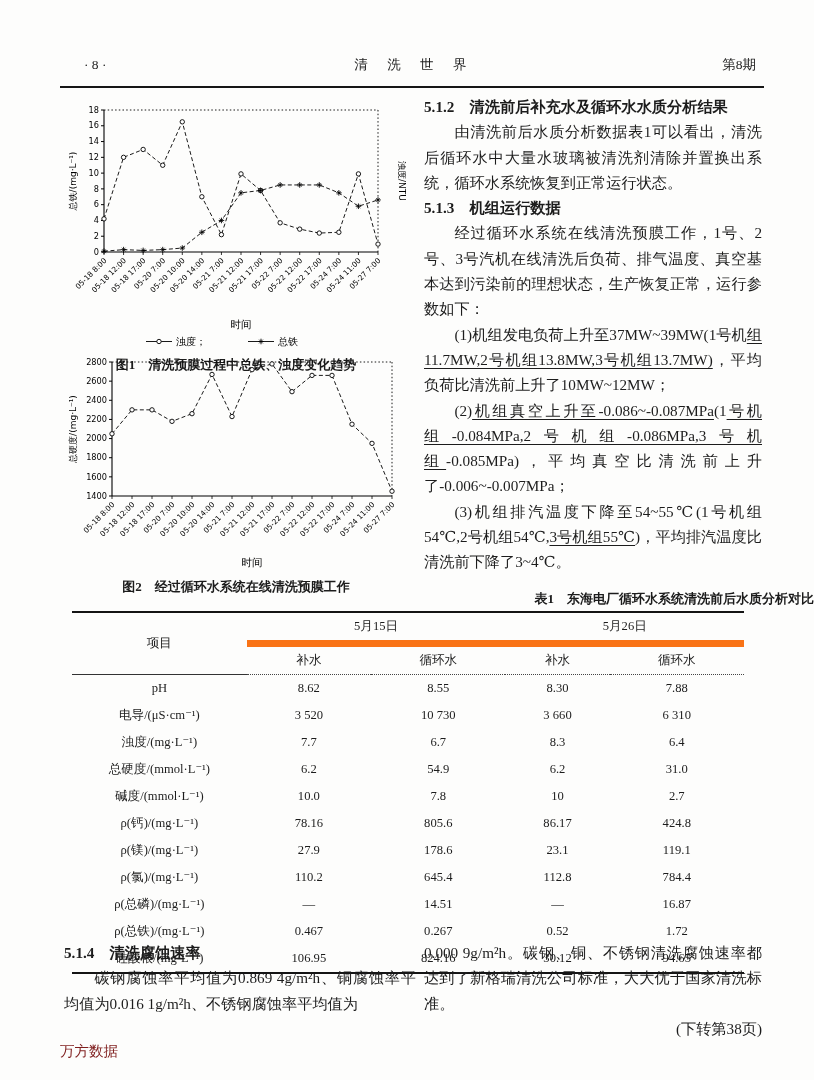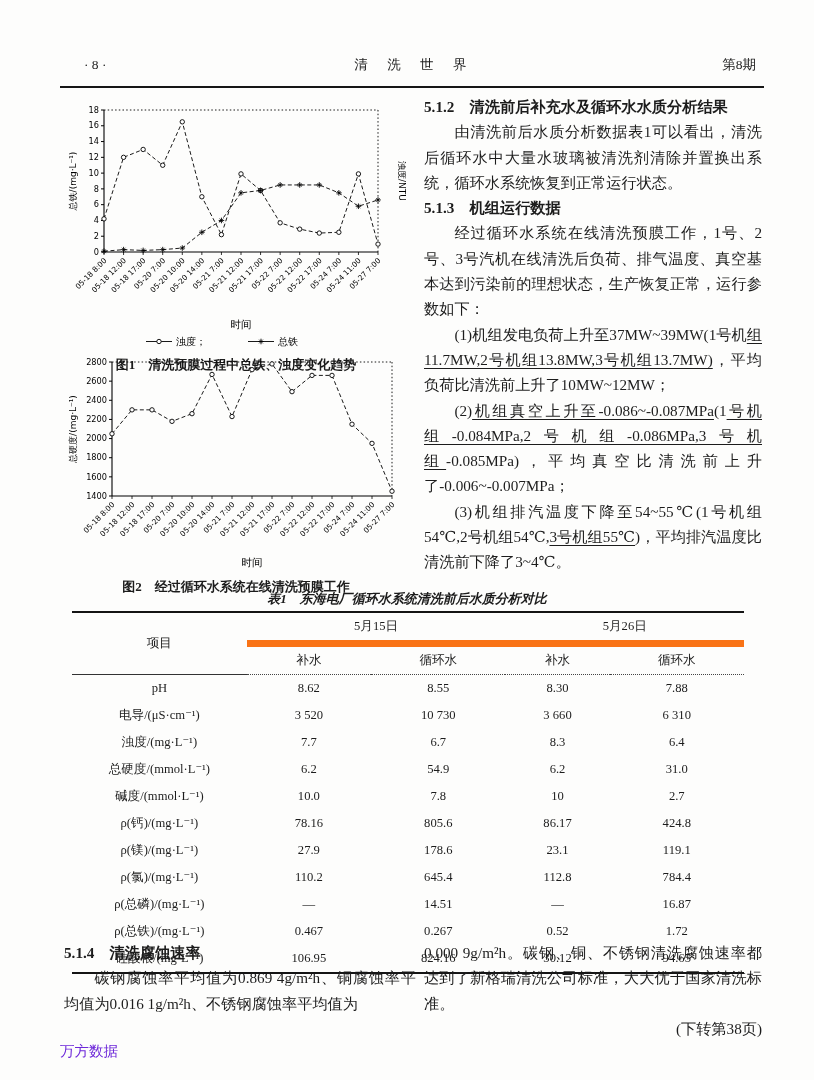--- a/index.html
+++ b/index.html
@@ -16,38 +16,38 @@
   .fig2-wrap{left:66px;top:352px;}
   .fig-caption{text-align:center;font-weight:bold;font-size:13px;margin-top:6px;}
   svg{font-family:"DejaVu Sans","Liberation Sans",sans-serif;display:block;}
   
   .right-col{position:absolute;left:424px;top:94px;width:338px;font-size:15.2px;
              line-height:25.3px;text-align:justify;}
   .sec-heading{font-weight:bold;margin:0;}
   .para{margin:0;text-indent:2em;}
   .u{text-decoration:underline;text-underline-offset:3px;}
   
-  .table-title{position:absolute;top:590px;left:0;width:100%;text-align:center;
-               font-weight:bold;font-size:13px;font-style:italic;}
+  .table-title{position:absolute;top:590px;left:0;width:100%;text-align:right;
+               font-weight:bold;font-size:13px;}
   .table-wrap{position:absolute;top:611px;left:72px;width:672px;}
   table.paper-table{width:100%;border-collapse:collapse;font-size:12.6px;
                     border-top:2.2px solid #141414;border-bottom:2.2px solid #141414;}
   table.paper-table th{font-weight:normal;}
   table.paper-table th,table.paper-table td{text-align:center;padding:5px 2px;height:17px;}
   th.item-head{width:26%;border-bottom:1px solid #333;}
   th.group-cell{border-bottom:7px solid #f97316;}
   tr.sub-row th{border-bottom:1px dotted #444;font-family:Liberation Serif, serif;}
   td.item-cell{text-align:center;}
   
   .bottom-left{position:absolute;left:64px;top:940px;width:352px;font-size:15.2px;
                line-height:25.3px;text-align:justify;}
   .bottom-right{position:absolute;left:424px;top:940px;width:338px;font-size:15.2px;
                 line-height:25.3px;text-align:justify;}
   .continuation-note{text-align:right;margin:0;}
-  .watermark{position:absolute;left:60px;top:1042px;font-size:14.5px;color:#6d28d9;
+  .watermark{position:absolute;left:60px;top:1042px;font-size:14.5px;color:#7f1d1d;
              font-family:"Liberation Sans","DejaVu Sans",sans-serif;}
 </style>
 </head>
 <body>
 
 <div class="page">
 
   <div class="page-header">
     <span>· 8 ·</span>
     <span class="journal-title">清 洗 世 界</span>

